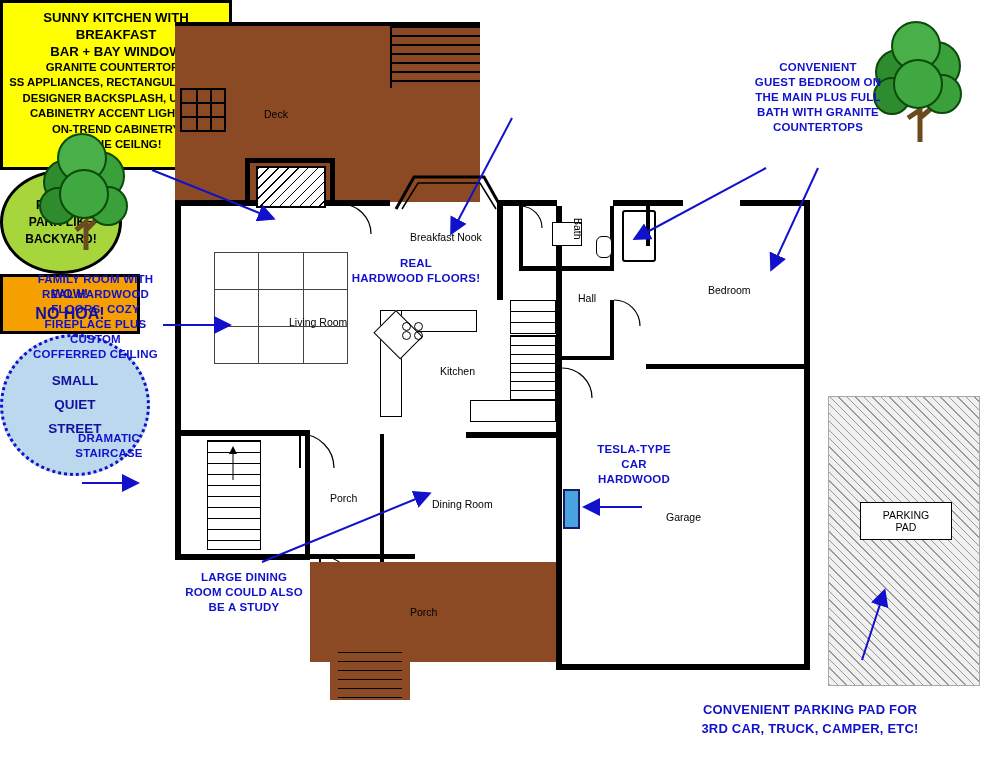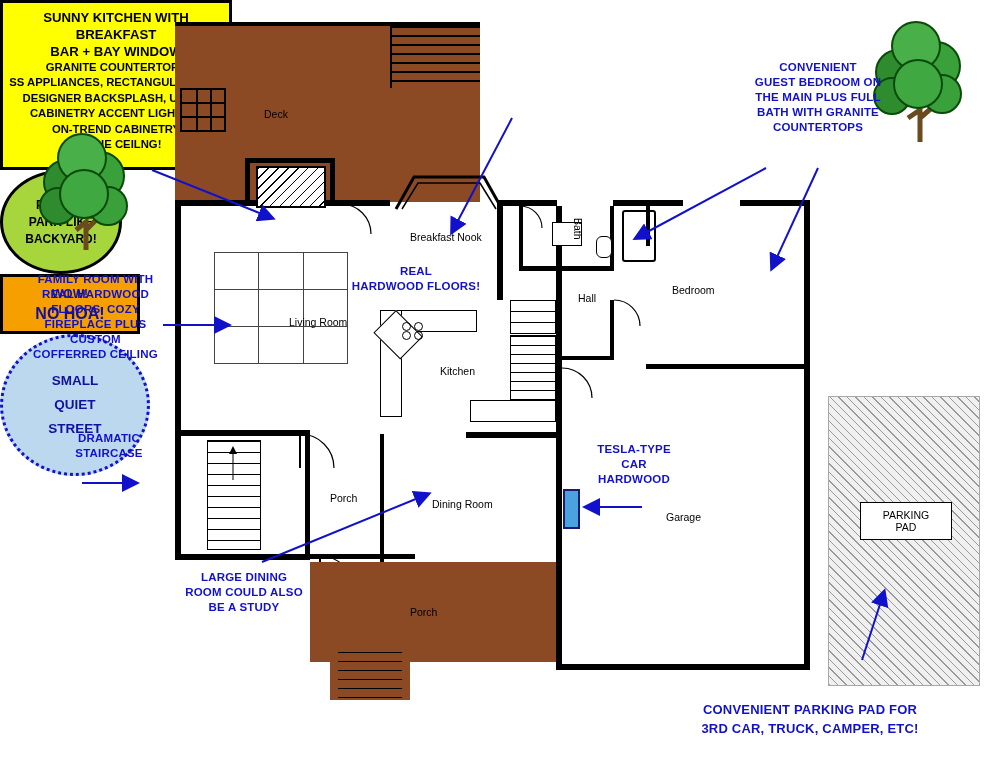--- a/index.html
+++ b/index.html
@@ -157,21 +157,21 @@
     <div class="abs" style="left:552px;top:222px;width:28px;height:22px;border:1.5px solid #000;background:#fff;"></div>
     <div class="abs" style="left:596px;top:236px;width:14px;height:20px;border:1.5px solid #000;border-radius:6px;background:#fff;"></div>
     <div class="room-label" style="left:584px;top:218px;transform:rotate(90deg);transform-origin:left top;">Bath</div>
 
     <div class="room-label" style="left:578px;top:292px;">Hall</div>
     <div class="wall" style="left:610px;top:300px;width:4px;height:60px;"></div>
     <div class="wall" style="left:562px;top:356px;width:52px;height:4px;"></div>
 
     <div class="wall" style="left:646px;top:364px;width:160px;height:5px;"></div>
     <div class="wall" style="left:646px;top:206px;width:4px;height:40px;"></div>
-    <div class="room-label" style="left:672px;top:284px;">Bedroom</div>
+    <div class="room-label" style="left:708px;top:284px;">Bedroom</div>
 
     <div class="room-label" style="left:666px;top:511px;">Garage</div>
     <div class="abs" style="left:563px;top:489px;width:13px;height:36px;background:#4aa3df;border:2px solid #1a1a6e;"></div>
 
     <div class="abs" style="left:207px;top:440px;width:52px;height:108px;border:1.5px solid #000;background:#fff;">
       <div style="position:absolute;left:0;top:0;width:52px;height:108px;background:repeating-linear-gradient(to bottom,#000 0 1.5px,transparent 1.5px 11px);"></div>
     </div>
     <svg width="60" height="40" style="left:207px;top:444px;">
       <line x1="26" y1="36" x2="26" y2="8" stroke="#000" stroke-width="1"></line>
       <polygon points="26,2 22,10 30,10" fill="#000"></polygon>
@@ -255,21 +255,21 @@
 REAL HARDWOOD
 FLOORS, COZY
 FIREPLACE PLUS
 CUSTOM
 COFFERRED CEILING</div>
 
   <div class="ann abs" style="left:176px;top:570px;width:136px;white-space:pre-line;">LARGE DINING
 ROOM COULD ALSO
 BE A STUDY</div>
 
-  <div class="ann abs" style="left:336px;top:264px;width:160px;white-space:pre-line;">REAL
+  <div class="ann abs" style="left:336px;top:256px;width:160px;white-space:pre-line;">REAL
 HARDWOOD FLOORS!</div>
 
   <div class="ann abs" style="left:748px;top:60px;width:140px;white-space:pre-line;">CONVENIENT
 GUEST BEDROOM ON
 THE MAIN PLUS FULL
 BATH WITH GRANITE
 COUNTERTOPS</div>
 
   <div class="ann abs" style="left:578px;top:442px;width:112px;white-space:pre-line;">TESLA-TYPE
 CAR

